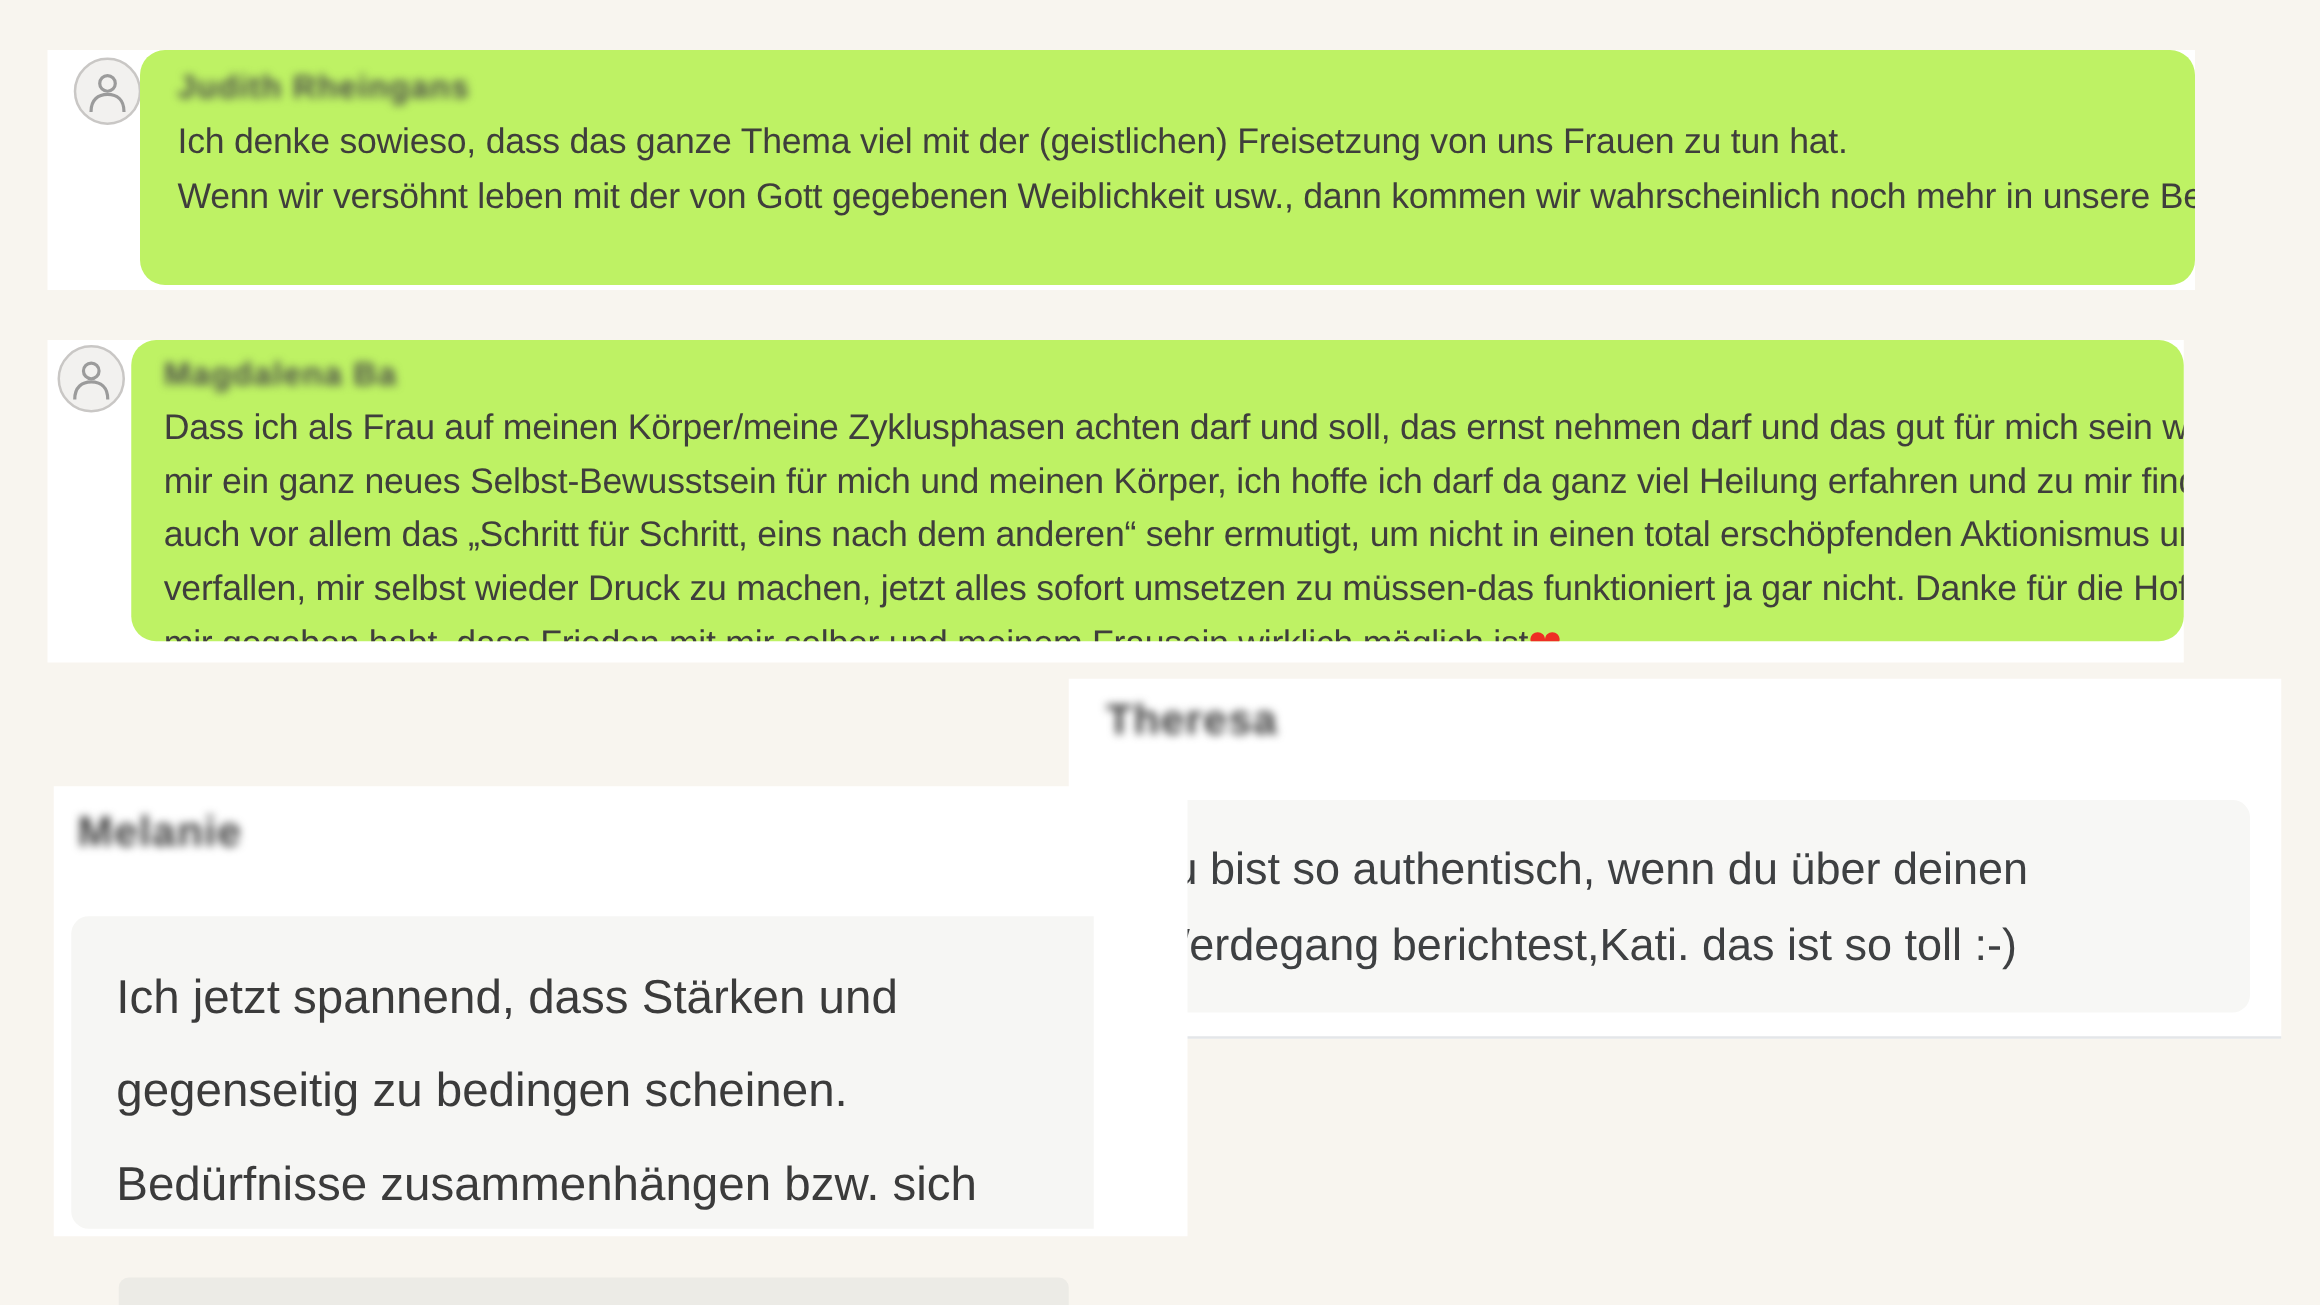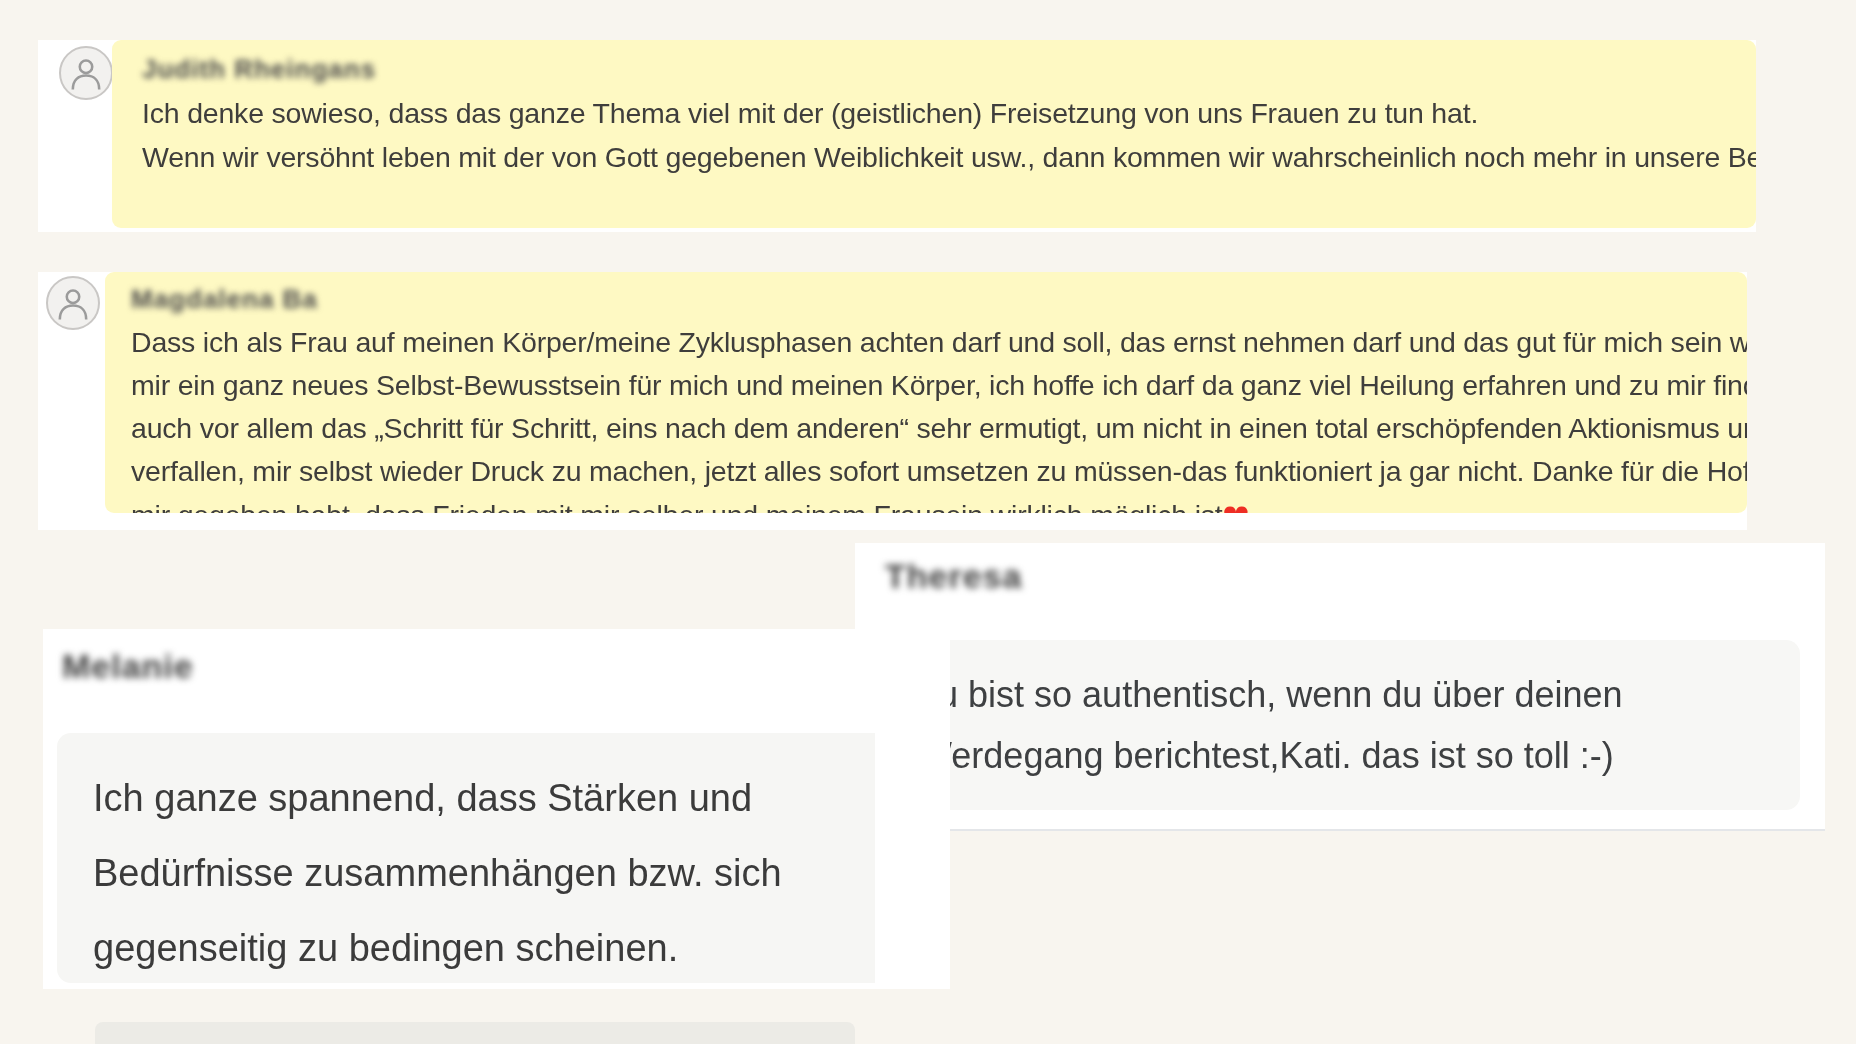--- a/index.html
+++ b/index.html
@@ -6,21 +6,21 @@
   body{
     width:1856px;height:1044px;overflow:hidden;
     background:#f8f5ef;
     font-family:"Liberation Sans","DejaVu Sans",sans-serif;
     position:relative;
   }
   .abs{position:absolute;}
   
   .white-panel{background:#ffffff;}
   .gray-bubble{
-    background:#fef9c3;border-radius:9px;
+    background:#bef264;border-radius:20px;
     box-sizing:border-box;overflow:hidden;
   }
   .chat-name{
     font-size:26px;font-weight:bold;color:#4a4a4a;
     filter:blur(3.2px);letter-spacing:1px;
     margin-bottom:6px;white-space:nowrap;
   }
   .chat-lines .msg-line{
     font-size:28.5px;color:#3f3e3c;line-height:44px;
     letter-spacing:-0.2px;white-space:nowrap;
@@ -104,20 +104,20 @@
   <div class="slack-lines-theresa">
       <div class="msg-line">du bist so authentisch, wenn du über deinen</div>
       <div class="msg-line">Werdegang berichtest,Kati. das ist so toll :-)</div>
     </div>
 </div>
 
 <div class="abs slack-panel" style="left:43px;top:629px;width:907px;height:360px;z-index:2;">
   <div class="slack-name" style="position:absolute;left:19px;top:18px;">Melanie</div>
   <div class="slack-bubble bubble-melanie" style="position:absolute;left:14px;top:104px;width:818px;height:250px;padding:28px 0 0 36px;">
     <div class="slack-lines-melanie">
-        <div class="msg-line">Ich ganze spannend, dass Stärken und</div>
+        <div class="msg-line">Ich jetzt spannend, dass Stärken und</div>
+        <div class="msg-line">gegenseitig zu bedingen scheinen.</div>
         <div class="msg-line">Bedürfnisse zusammenhängen bzw. sich</div>
-        <div class="msg-line">gegenseitig zu bedingen scheinen.</div>
       </div>
   </div>
 </div>
 
 <div class="abs bottom-strip" style="left:95px;top:1022px;width:760px;height:22px;"></div>
 
 </body></html>

